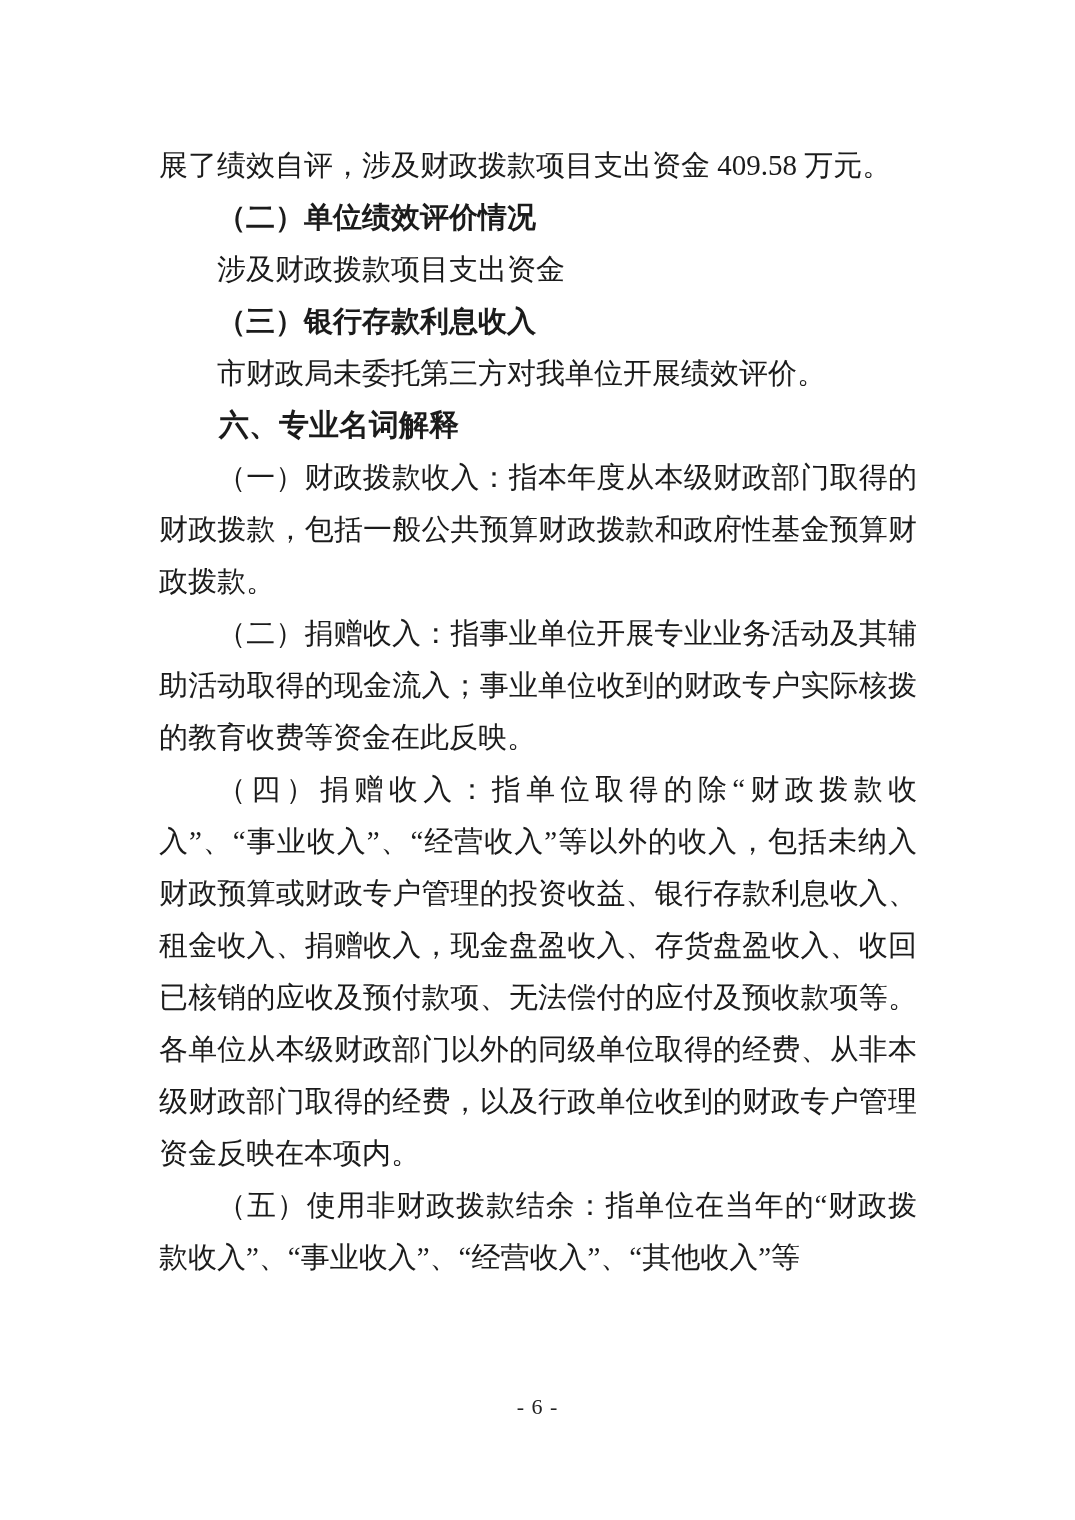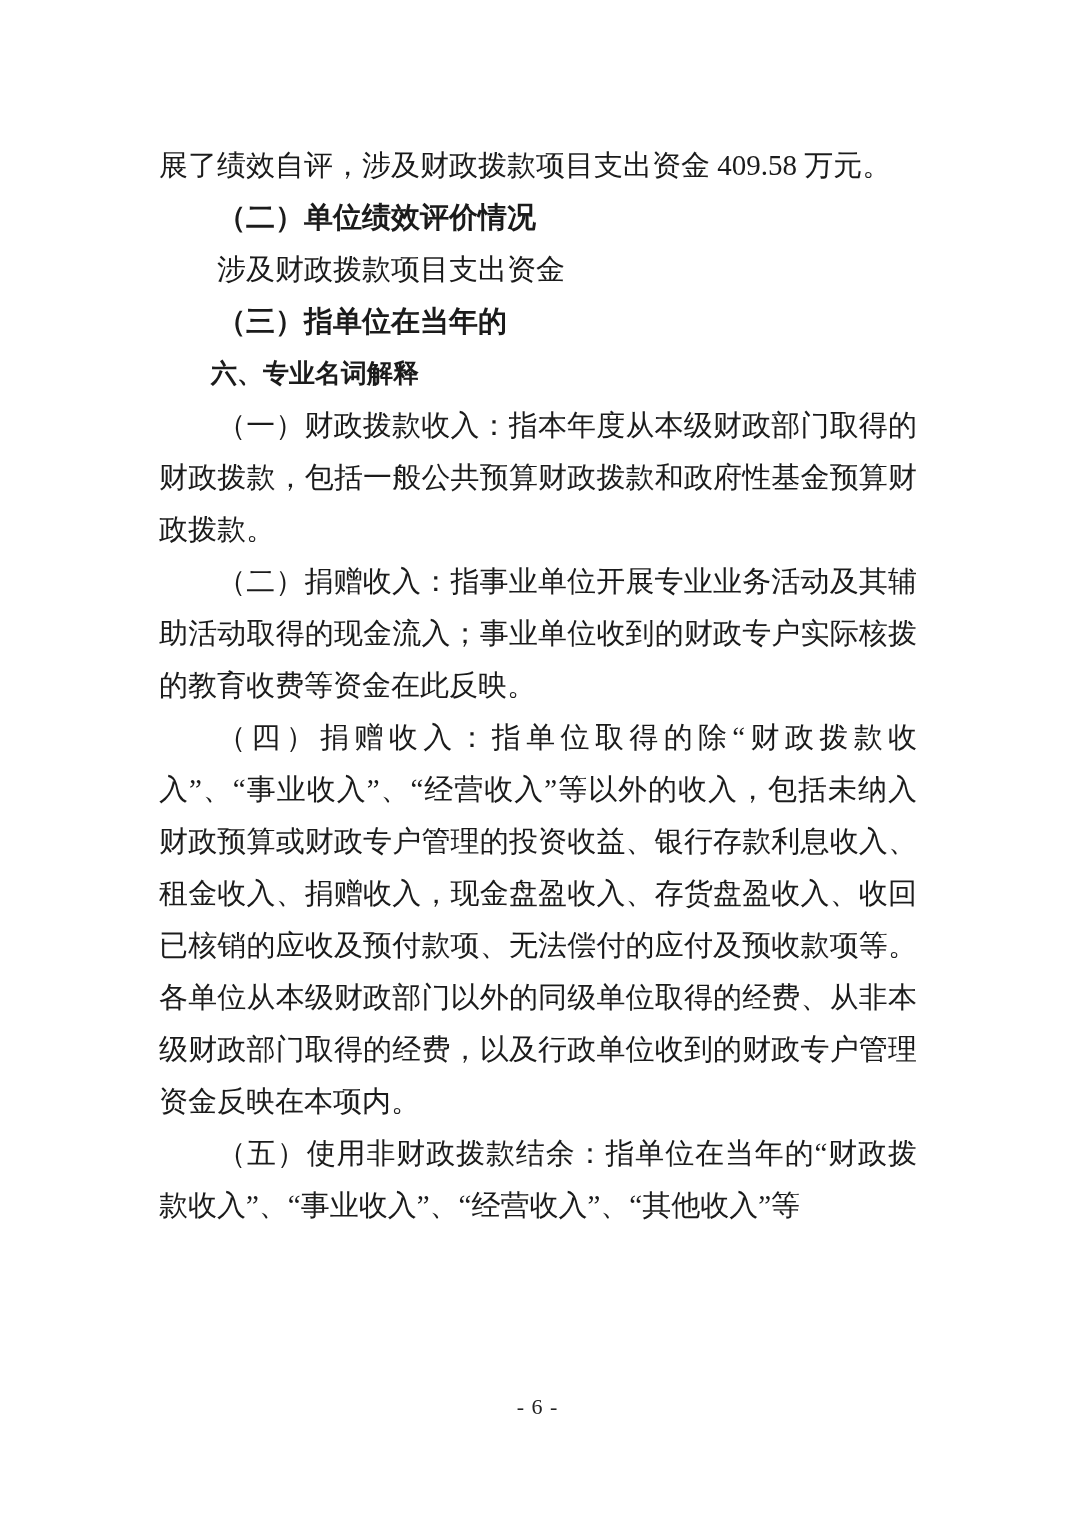--- a/index.html
+++ b/index.html
@@ -37,23 +37,23 @@
     text-indent: 2em;
   }
   p.block.single {
     white-space: nowrap;
     text-align: left;
   }
   p.block.subheading {
     font-weight: bold;
   }
   p.block.heading {
-    font-family: Liberation Sans, sans-serif;
+    font-family: Liberation Serif, serif;
     font-weight: bold;
-    font-size: 26px;
+    font-size: 30px;
   }
   p.block .term {
     font-weight: normal;
   }
   .page-number {
     position: absolute;
     left: 0;
     top: 1392px;
     width: 100%;
     text-align: center;
@@ -65,21 +65,22 @@
   }
 </style>
 </head>
 <body>
 
 <div class="page">
   <main class="doc-body">
       <p class="block continuation single">展了绩效自评，涉及财政拨款项目支出资金 409.58 万元。</p>
       <p class="block subheading indent single">（二）单位绩效评价情况</p>
       <p class="block body indent single">涉及财政拨款项目支出资金</p>
-      <p class="block subheading indent single">（三）指单位在当年的</p>
+      <p class="block subheading indent single">（三）银行存款利息收入</p>
+      <p class="block body indent single">市财政局未委托第三方对我单位开展绩效评价。</p>
       <p class="block heading indent single">六、专业名词解释</p>
       <p class="block definition indent"><span class="term">（一）财政拨款收入：</span><span>指本年度从本级财政部门取得的财政拨款，包括一般公共预算财政拨款和政府性基金预算财政拨款。</span></p>
       <p class="block definition indent"><span class="term">（二）捐赠收入：</span><span>指事业单位开展专业业务活动及其辅助活动取得的现金流入；事业单位收到的财政专户实际核拨的教育收费等资金在此反映。</span></p>
       <p class="block definition indent"><span class="term">（四）捐赠收入：</span><span>指单位取得的除“财政拨款收入”、“事业收入”、“经营收入”等以外的收入，包括未纳入财政预算或财政专户管理的投资收益、银行存款利息收入、租金收入、捐赠收入，现金盘盈收入、存货盘盈收入、收回已核销的应收及预付款项、无法偿付的应付及预收款项等。各单位从本级财政部门以外的同级单位取得的经费、从非本级财政部门取得的经费，以及行政单位收到的财政专户管理资金反映在本项内。</span></p>
       <p class="block definition indent"><span class="term">（五）使用非财政拨款结余：</span><span>指单位在当年的“财政拨款收入”、“事业收入”、“经营收入”、“其他收入”等</span></p>
     </main>
   <div class="page-number">- 6 -</div>
 </div>
 
 </body></html>

